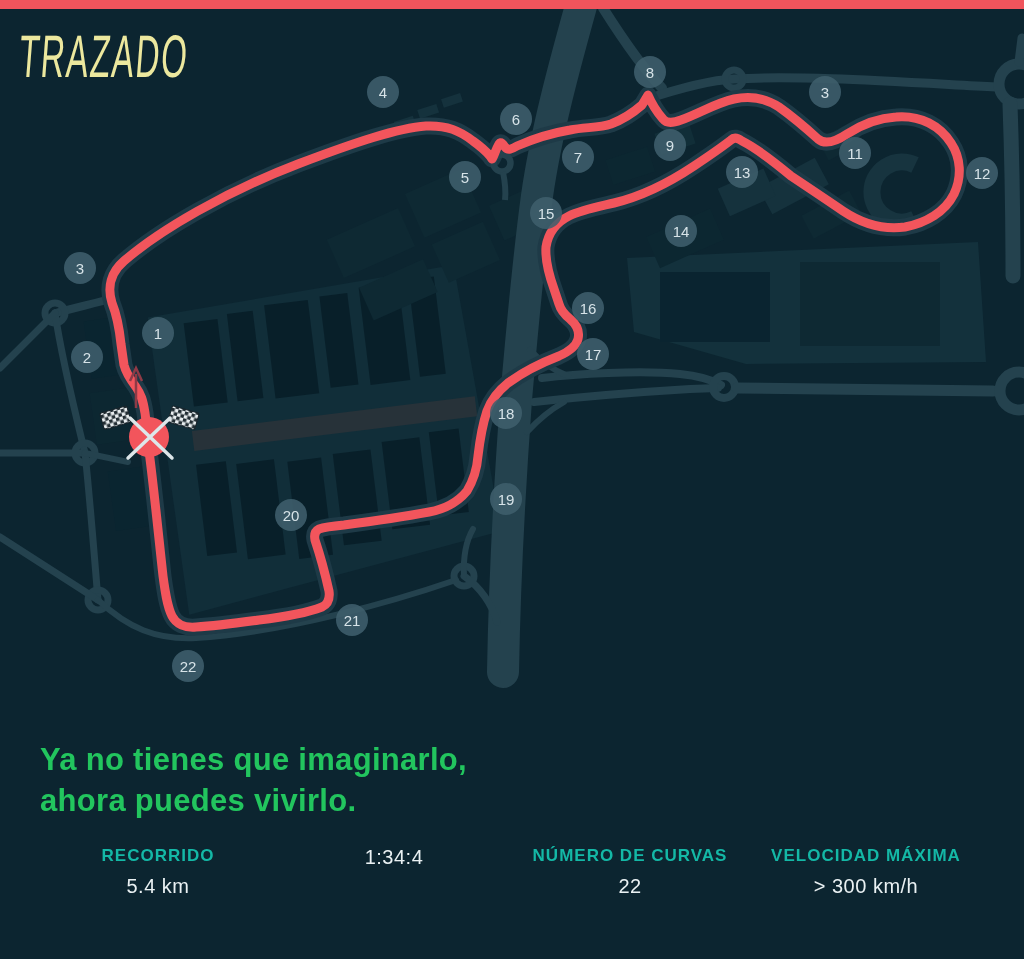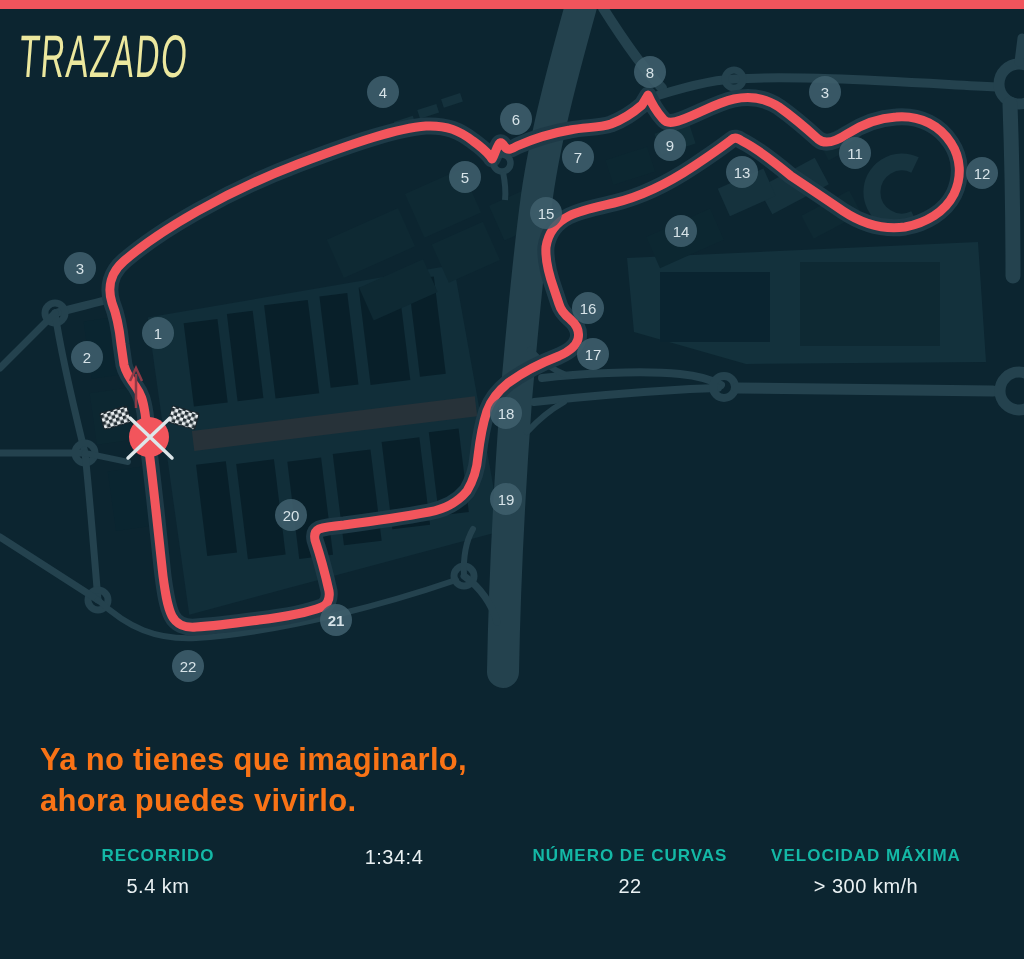--- a/index.html
+++ b/index.html
@@ -6,21 +6,21 @@
   .stage{position:relative;width:1024px;height:959px;background:#0C2530;overflow:hidden;
          font-family:"Liberation Sans",sans-serif;}
   .topbar{position:absolute;left:0;top:0;width:1024px;height:9px;background:#F0545C;}
   .map{position:absolute;left:0;top:0;}
   .title{position:absolute;left:22px;top:22px;color:#ECE89E;font-size:60px;font-weight:400;
          letter-spacing:3px;transform:scaleX(.55) skewX(-8deg);transform-origin:left top;white-space:nowrap;}
   #markers{position:absolute;left:0;top:0;width:1024px;height:959px;pointer-events:none;}
   .marker{position:absolute;width:32px;height:32px;border-radius:50%;
           background:rgba(63,95,108,.88);color:#D7E3E8;font-size:15px;
           display:flex;align-items:center;justify-content:center;}
-  .headline{position:absolute;left:40px;top:740px;color:#f97316;font-weight:700;
+  .headline{position:absolute;left:40px;top:740px;color:#22c55e;font-weight:700;
             font-size:31px;line-height:1.32;letter-spacing:.3px;}
   #stats{position:absolute;left:40px;top:846px;width:944px;display:flex;}
   .stat{flex:1;text-align:center;}
   .stat-label{color:#14b8a6;font-weight:700;font-size:17px;letter-spacing:1px;margin-bottom:9px;}
   .stat-value{color:#EAF1F3;font-size:20px;letter-spacing:.5px;}
 </style>
 </head>
 <body>
 
 <div class="stage">
@@ -169,21 +169,21 @@
       <div class="marker" style="left: 839px; top: 137px;">11</div>
       <div class="marker" style="left: 966px; top: 157px;">12</div>
       <div class="marker" style="left: 726px; top: 156px;">13</div>
       <div class="marker" style="left: 665px; top: 215px;">14</div>
       <div class="marker" style="left: 530px; top: 197px;">15</div>
       <div class="marker" style="left: 572px; top: 292px;">16</div>
       <div class="marker" style="left: 577px; top: 338px;">17</div>
       <div class="marker" style="left: 490px; top: 397px;">18</div>
       <div class="marker" style="left: 490px; top: 483px;">19</div>
       <div class="marker" style="left: 275px; top: 499px;">20</div>
-      <div class="marker" style="left: 320px; top: 604px; font-weight: bold;">21</div>
+      <div class="marker" style="left: 336px; top: 604px;">21</div>
       <div class="marker" style="left: 172px; top: 650px;">22</div>
     </div>
 
   <div class="headline">
     <div>Ya no tienes que imaginarlo,</div>
     <div>ahora puedes vivirlo.</div>
   </div>
 
   <div id="stats">
       <div class="stat">

